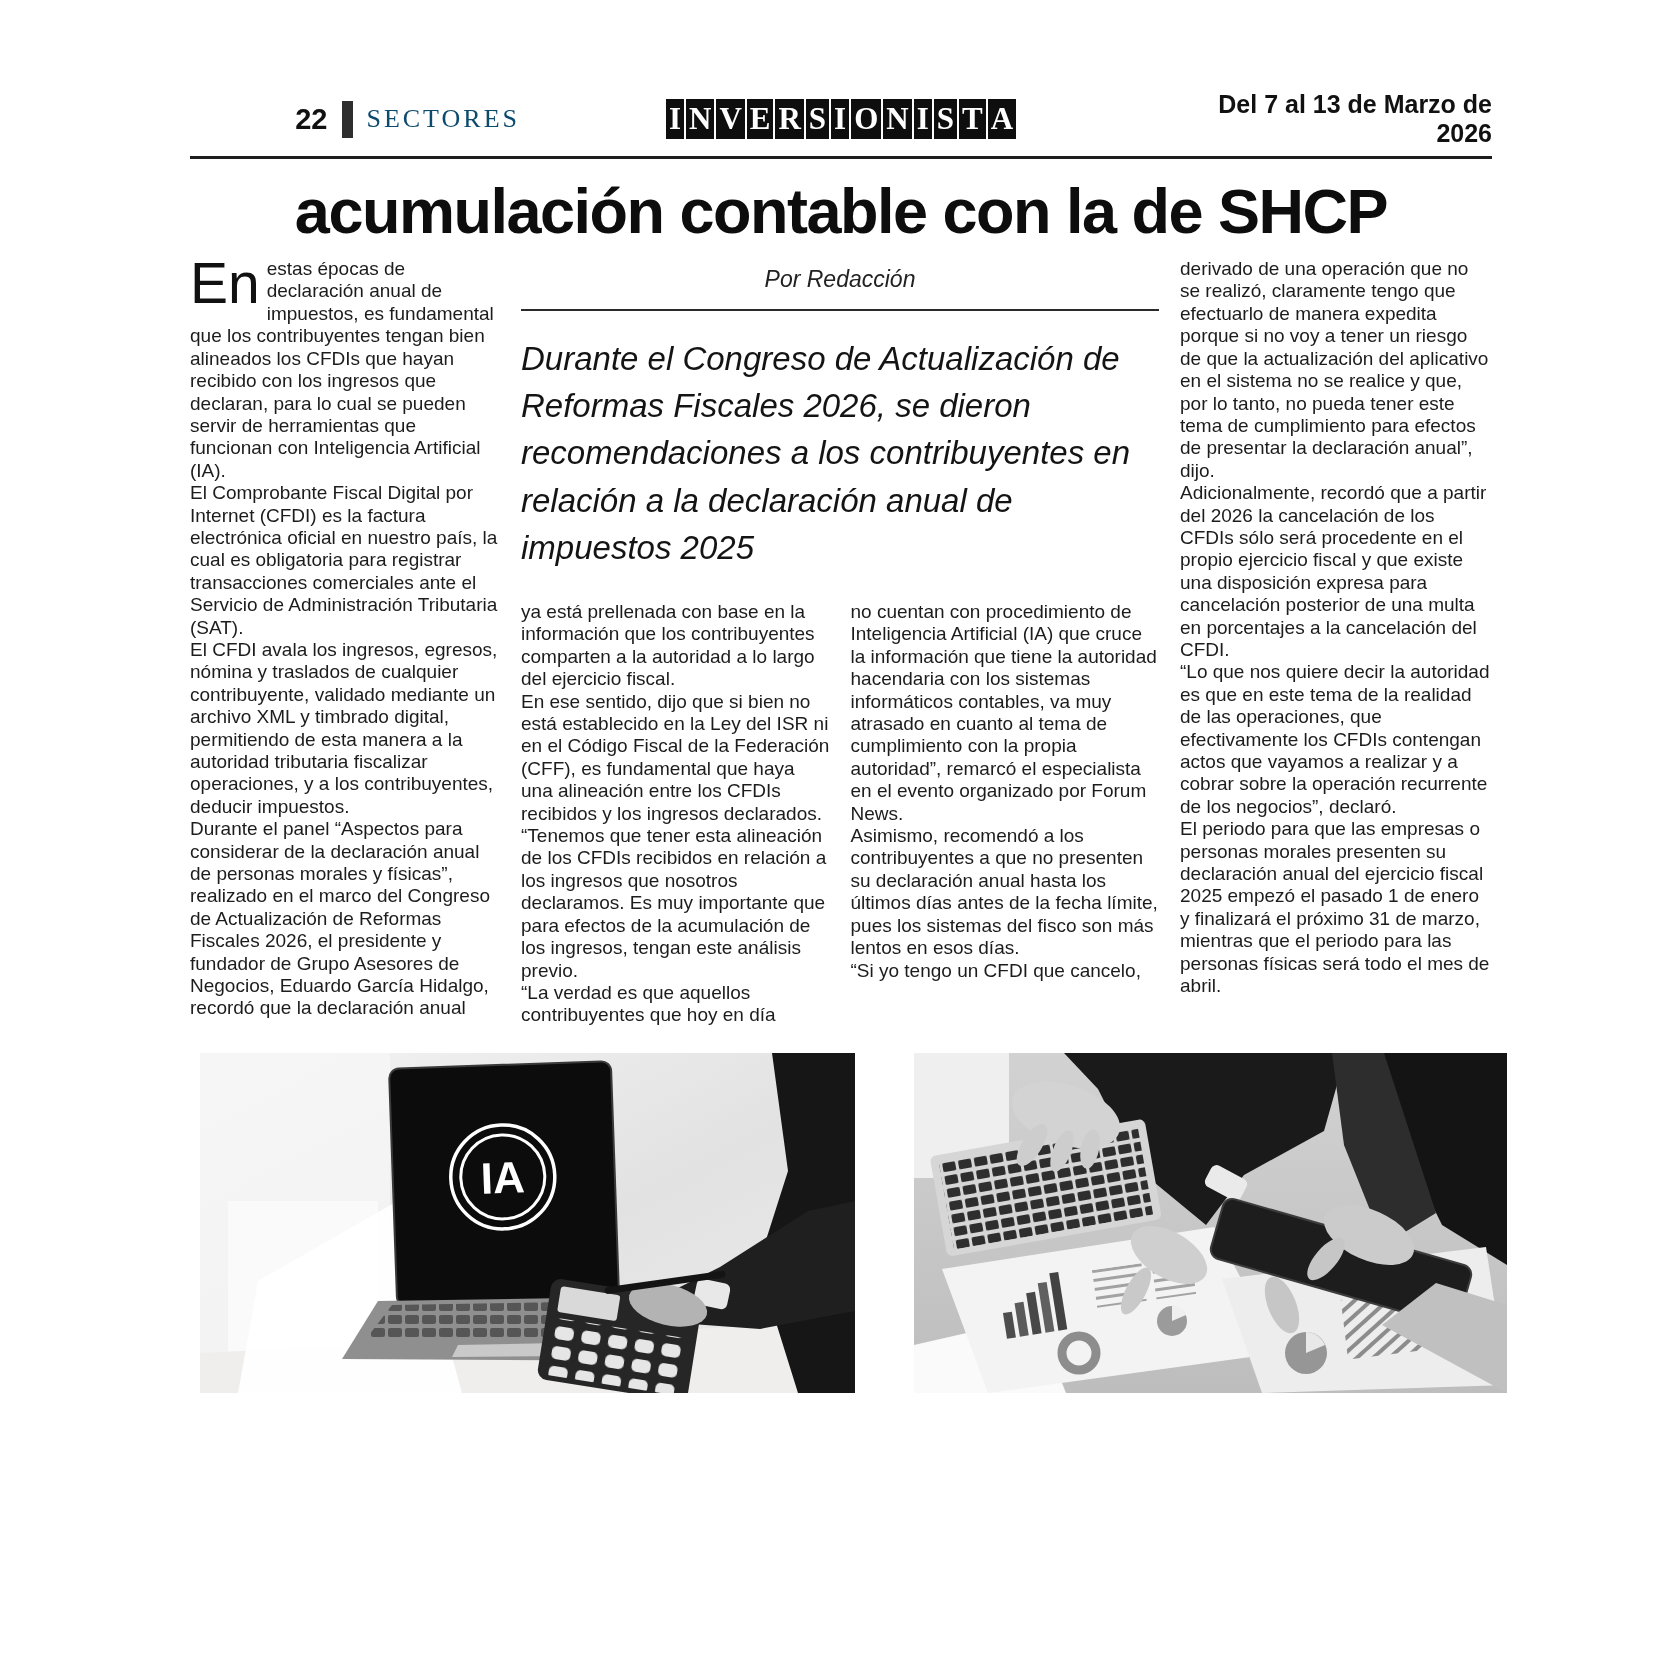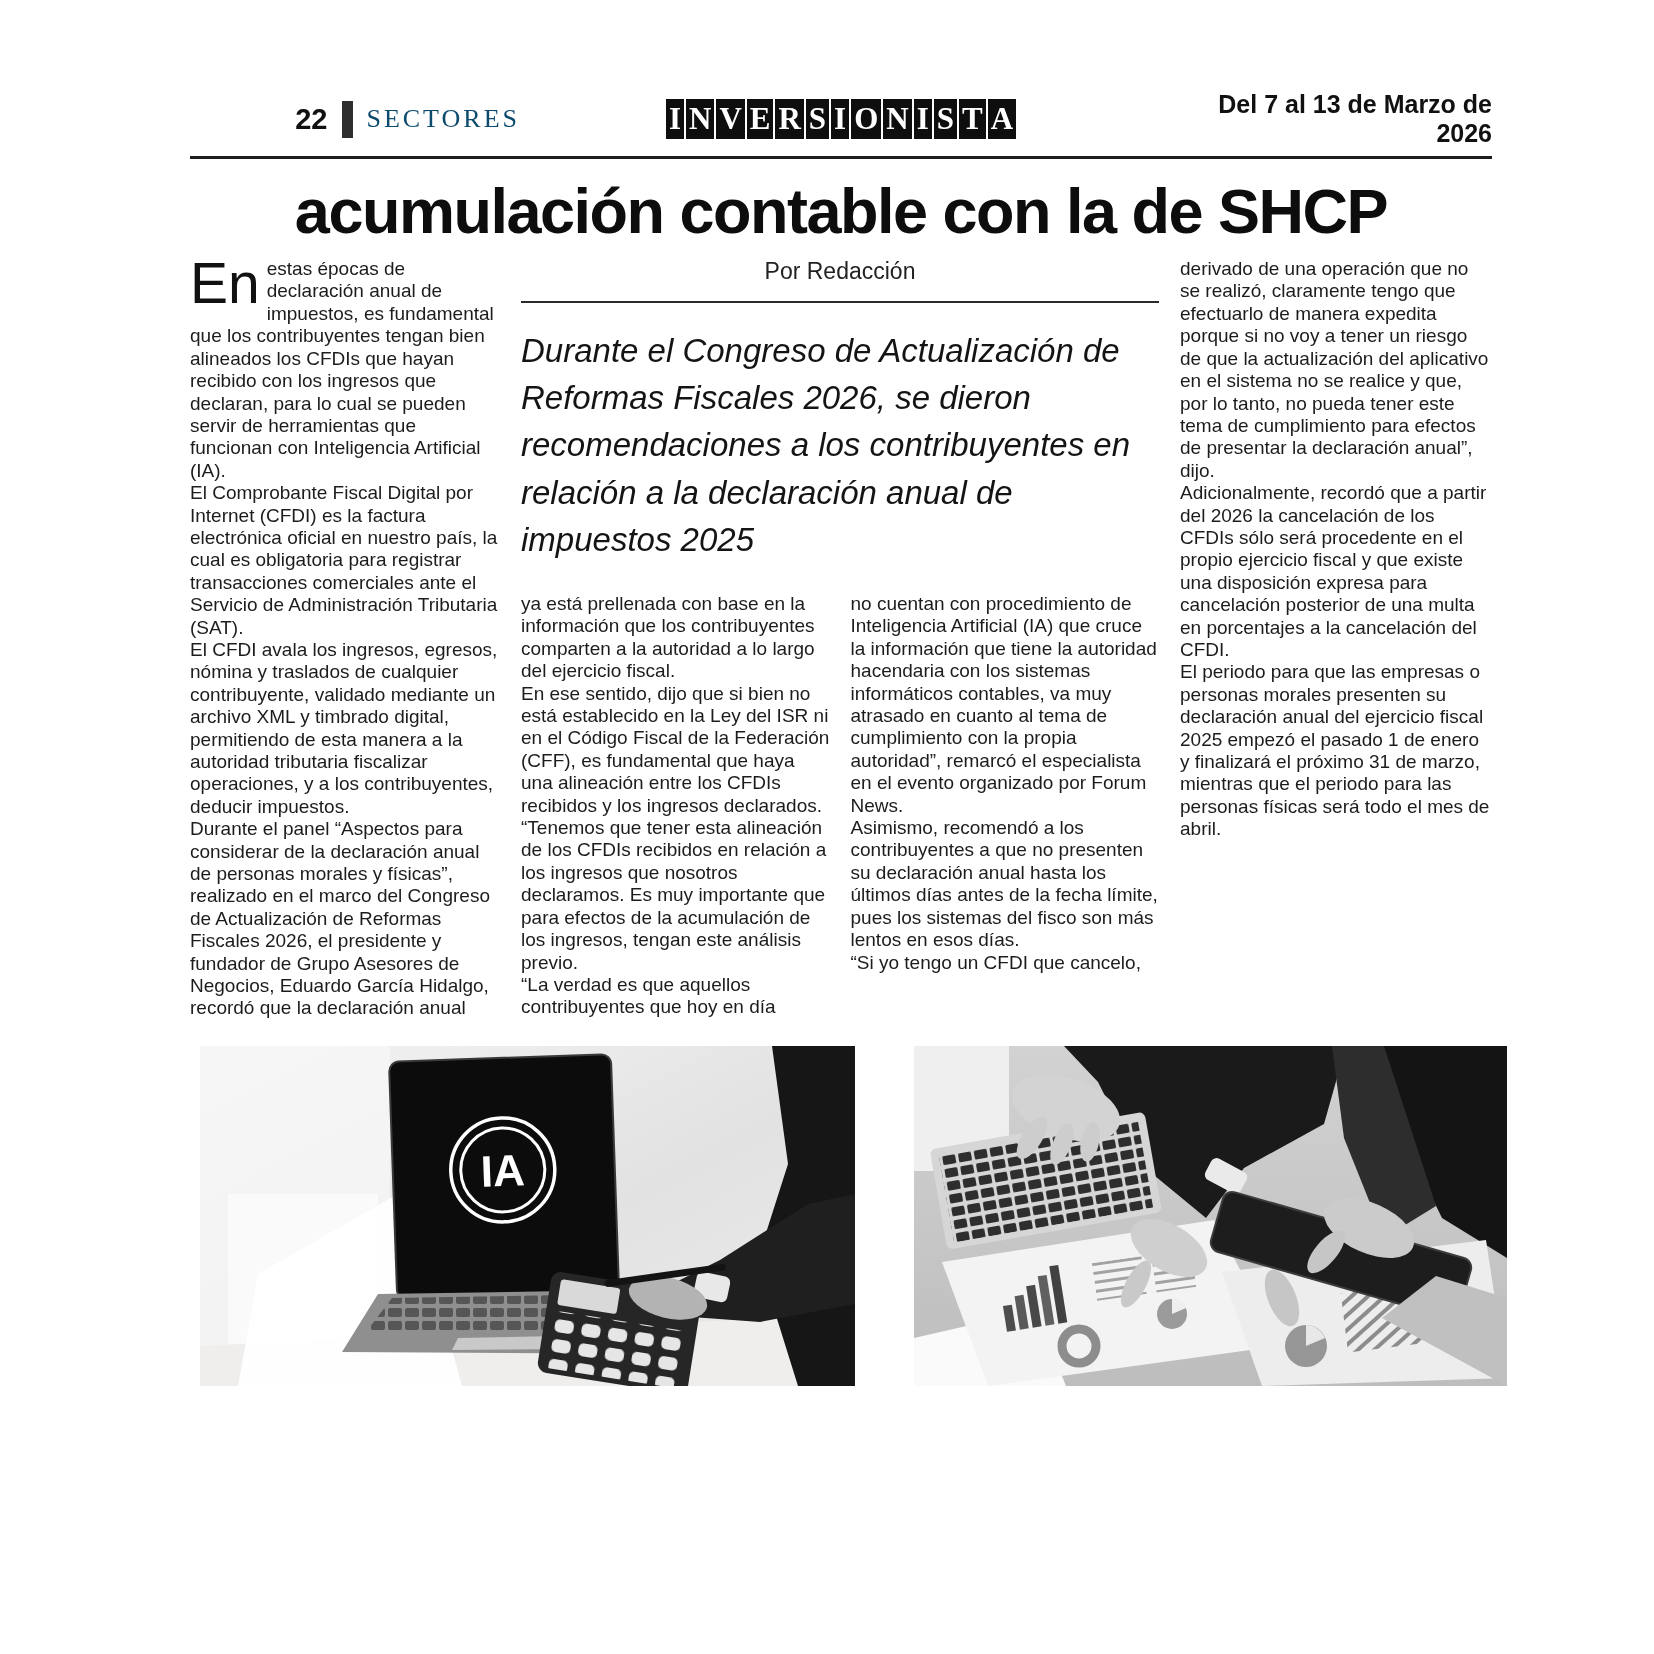--- a/index.html
+++ b/index.html
@@ -22,21 +22,21 @@
   .mh-right  { width:330px; text-align:right; font-weight:700; font-size:25px; color:#111; }
   
   .headline { text-align:center; font-weight:800; font-size:63px; line-height:1.16; letter-spacing:-1.5px;
               color:#0d0d0d; margin:16px 0 8px; }
   .headline span { display:block; }
   
   .body-grid { display:flex; gap:21px; margin-top:10px; }
   .col  { width:310px; font-size:19px; line-height:1.18; color:#1c1c1c; }
   .col p { margin:0; }
   .middle { width:638px; }
-  .byline { text-align:center; font-size:23px; color:#222; }
+  .byline { text-align:center; font-style:italic; font-size:23px; color:#222; margin-top:8px; }
   .byline-rule { border:none; border-top:2px solid #2a2a2a; margin:16px 0 24px; }
   .lede { font-style:italic; font-size:33px; line-height:1.43; text-align:left; color:#141414; margin:0; }
   .middle-cols { display:flex; gap:21px; margin-top:30px; }
   .dropcap { float:left; font-size:57px; line-height:44px; padding:3px 7px 0 0; font-weight:400; color:#111; }
   
   .photos { display:flex; gap:59px; margin-top:26px; margin-left:10px; }
   .photos figure { margin:0; line-height:0; }
 </style>
 </head>
 <body>
@@ -99,20 +99,21 @@
           <p>no cuentan con procedimiento de Inteligencia Artificial (IA) que cruce la información que tiene la autoridad hacendaria con los sistemas informáticos contables, va muy atrasado en cuanto al tema de cumplimiento con la propia autoridad”, remarcó el especialista en el evento organizado por Forum News.</p>
           <p>Asimismo, recomendó a los contribuyentes a que no presenten su declaración anual hasta los últimos días antes de la fecha límite, pues los sistemas del fisco son más lentos en esos días.</p>
           <p>“Si yo tengo un CFDI que cancelo,</p>
         </div>
       </div>
     </div>
 
     <div class="col">
       <p>derivado de una operación que no se realizó, claramente tengo que efectuarlo de manera expedita porque si no voy a tener un riesgo de que la actualización del aplicativo en el sistema no se realice y que, por lo tanto, no pueda tener este tema de cumplimiento para efectos de presentar la declaración anual”, dijo.</p>
       <p>Adicionalmente, recordó que a partir del 2026 la cancelación de los CFDIs sólo será procedente en el propio ejercicio fiscal y que existe una disposición expresa para cancelación posterior de una multa en porcentajes a la cancelación del CFDI.</p>
+      <p>“Lo que nos quiere decir la autoridad es que en este tema de la realidad de las operaciones, que efectivamente los CFDIs contengan actos que vayamos a realizar y a cobrar sobre la operación recurrente de los negocios”, declaró.</p>
       <p>El periodo para que las empresas o personas morales presenten su declaración anual del ejercicio fiscal 2025 empezó el pasado 1 de enero y finalizará el próximo 31 de marzo, mientras que el periodo para las personas físicas será todo el mes de abril.</p>
     </div>
   </div>
 
   <div class="photos">
 
     <figure>
       <svg width="655" height="340" viewBox="0 0 655 340">
         <defs>
           <linearGradient id="lbg" x1="0" y1="0" x2="1" y2="1">

